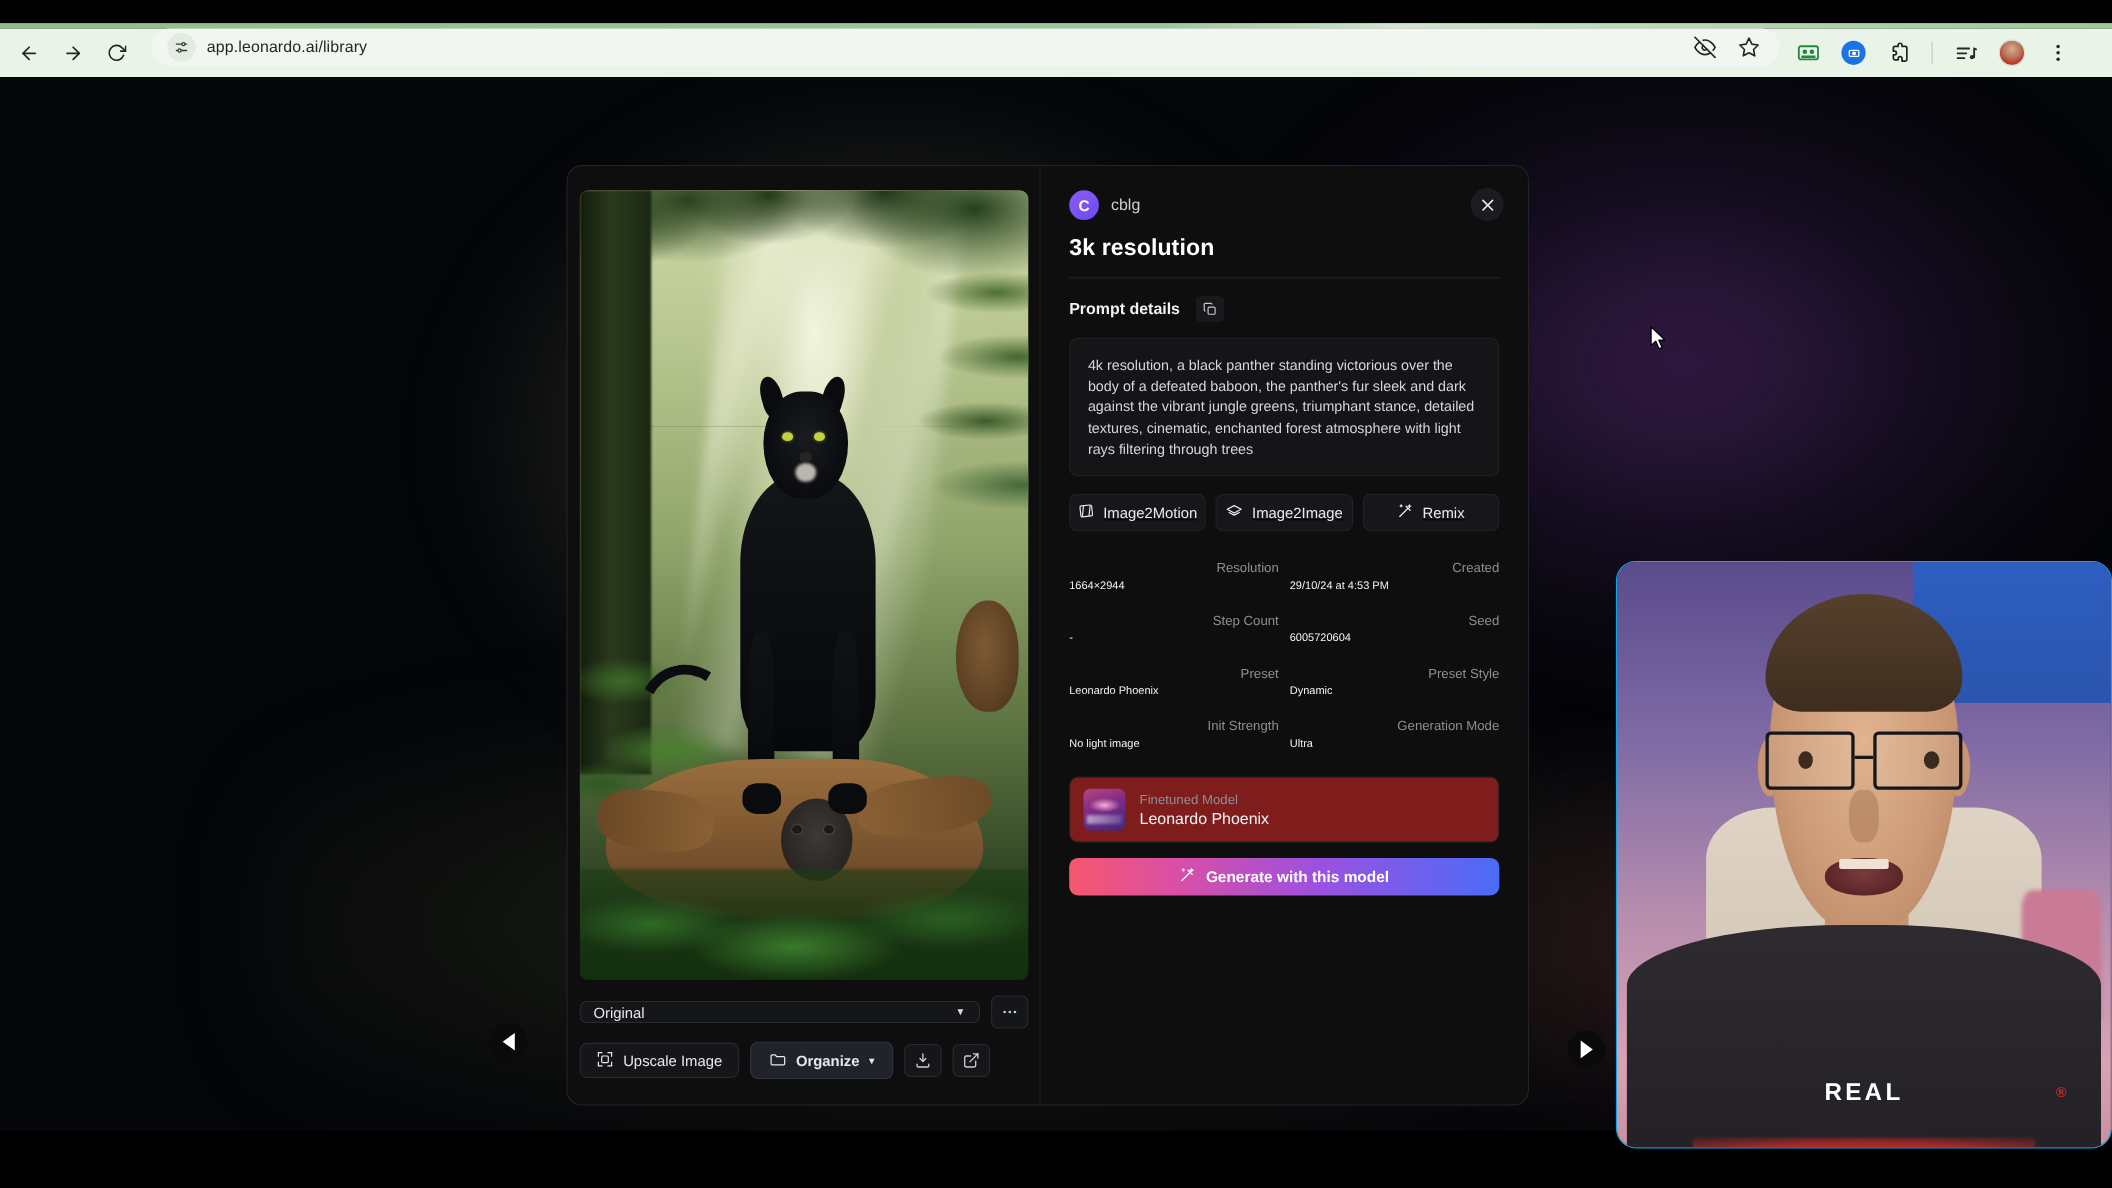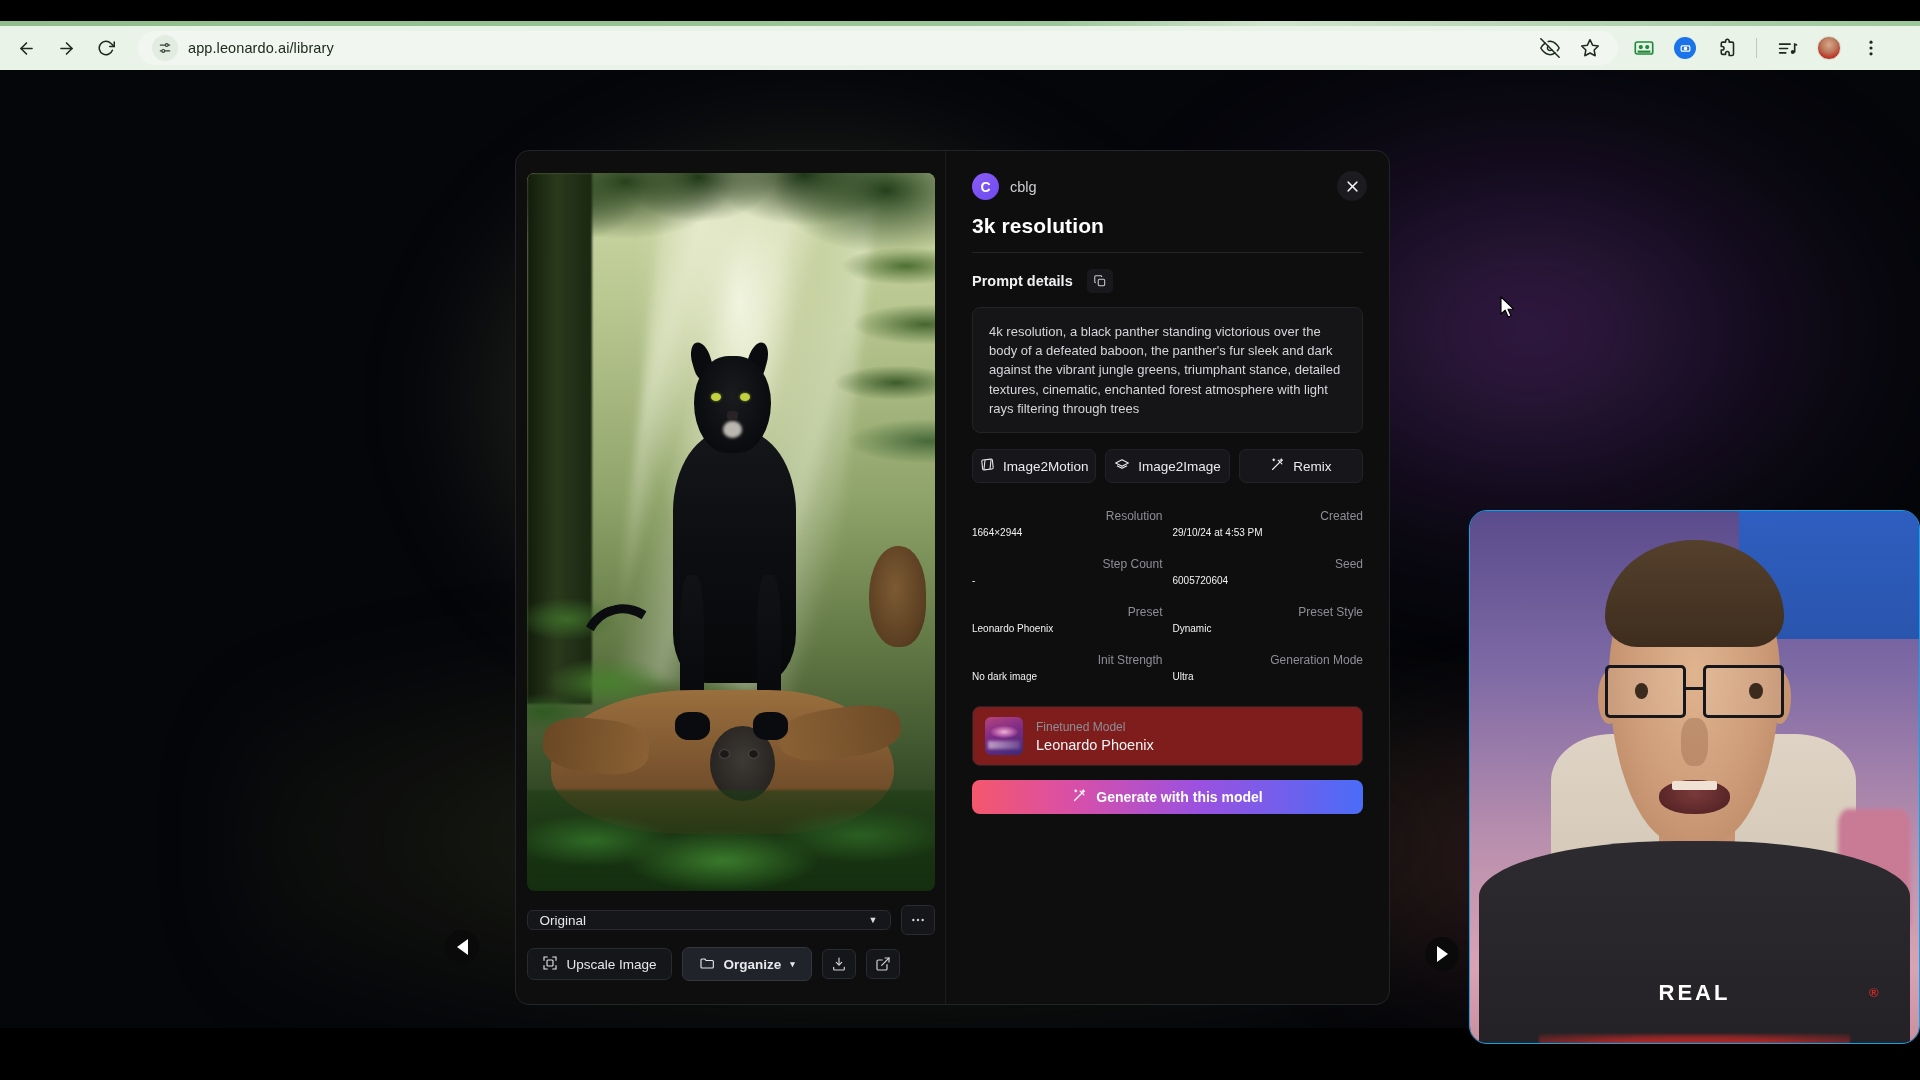--- a/index.html
+++ b/index.html
@@ -15,21 +15,21 @@
     position: absolute; left: 0; top: 0; width: 1920px; height: 26px;
     background: #000;
   }
   .tabstrip-green {
     position: absolute; left: 0; bottom: 0; width: 1920px; height: 5px;
     background: linear-gradient(90deg,#8fbe8c 0%, #9cc79a 55%, #cfe4cc 66%, #b7d6b4 80%, #9cc79a 100%);
   }
   .browser-toolbar {
     position: absolute; left: 0; top: 26px; width: 1920px; height: 44px;
     background: #eaf3e8;
-    display: flex; align-items: center;
+    display: flex; 
   }
   .nav-btns { display: flex; align-items: center; gap: 4px; padding-left: 8px; }
   .nav-btn {
     width: 36px; height: 36px; border-radius: 50%;
     display: flex; align-items: center; justify-content: center;
     color: #1c2b1a;
   }
   .nav-btn svg { display: block; }
   .omnibox {
     margin-left: 14px;
@@ -281,21 +281,21 @@
   .prompt-head-label { color: #f0f0f2; font-size: 14.5px; font-weight: bold; }
   .copy-btn {
     width: 26px; height: 24px; border-radius: 5px; background: #19191d;
     display:flex; align-items:center; justify-content:center; color:#c9c9cf;
   }
   .prompt-box {
     margin-top: 14px; background: #151518; border: 1px solid #232327;
     border-radius: 8px; padding: 14px 16px;
     color: #d6d6da; font-size: 13px; line-height: 1.48;
   }
-  .action-row { margin-top: 16px; display: flex; gap: 9px; }
+  .action-row { margin-top: 16px; display: flex; gap: 9px; text-decoration: underline; }
   .action-btn {
     flex: 1; height: 34px; background: #17171b; border: 1px solid #232327;
     border-radius: 7px;
     display: flex; align-items: center; justify-content: center; gap: 8px;
     color: #eaeaee; font-size: 13.5px;
   }
   .meta-grid {
     margin-top: 26px;
     display: grid; grid-template-columns: 1fr 1fr;
     row-gap: 19px; column-gap: 10px;
@@ -702,21 +702,21 @@
       <div>
         <div class="meta-label">Preset</div>
         <div class="meta-value">Leonardo Phoenix</div>
       </div>
       <div>
         <div class="meta-label">Preset Style</div>
         <div class="meta-value">Dynamic</div>
       </div>
       <div>
         <div class="meta-label">Init Strength</div>
-        <div class="meta-value">No dark image</div>
+        <div class="meta-value">No light image</div>
       </div>
       <div>
         <div class="meta-label">Generation Mode</div>
         <div class="meta-value">Ultra</div>
       </div>
     </div>
 
     <div class="model-card">
       <div class="model-thumb"></div>
       <div>

